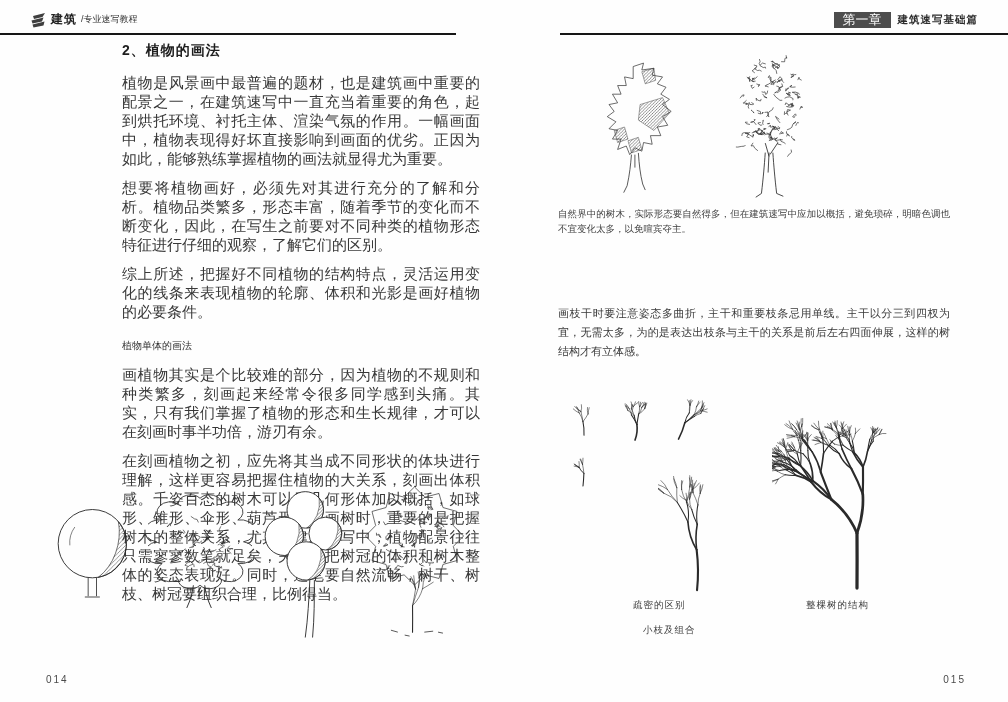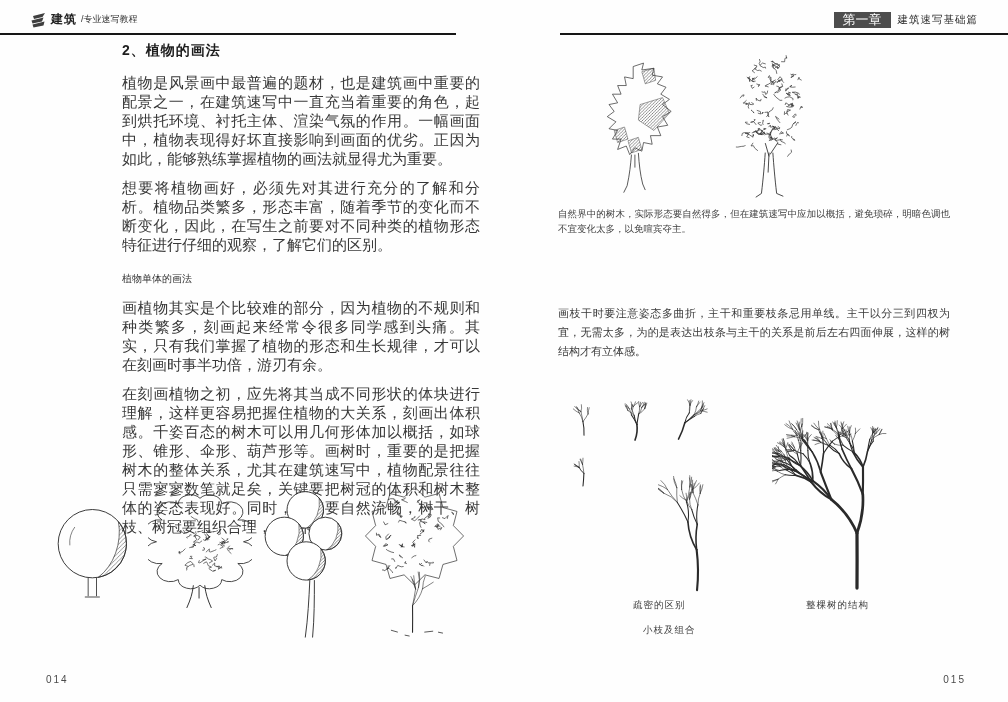--- a/index.html
+++ b/index.html
@@ -11,21 +11,21 @@
   .rule{position:absolute;top:33px;height:2px;background:#161616;}
   #rule-left{left:0;width:456px;}
   #rule-right{left:560px;right:0;}
 
   .logo{position:absolute;left:29px;top:11px;display:flex;align-items:center;gap:4px;}
   .logo .brand{font-weight:bold;font-size:12px;color:#222;letter-spacing:1px;}
   .logo .series{font-size:9px;color:#333;}
 
   .badge-row{position:absolute;top:12px;right:30px;display:flex;align-items:center;gap:7px;}
   .badge{background:#4d4d4d;color:#fff;font-size:13px;line-height:14px;padding:1px 9px;}
-  .chapter-title{font-weight:normal;font-size:10.5px;color:#2c2c2c;letter-spacing:1px;}
+  .chapter-title{font-weight:bold;font-size:10.5px;color:#2c2c2c;letter-spacing:1px;}
 
   .left-col{position:absolute;left:122px;top:42px;width:358px;}
   .section-title{font-size:14px;font-weight:bold;color:#1d1d1d;margin:0 0 13px 0;letter-spacing:1px;}
   p.body{font-size:15px;line-height:19px;margin:0 0 10px 0;text-align:justify;color:#383838;}
   .subheading{font-size:10px;line-height:19px;margin:15px 0 10px 0;color:#333;}
 
   .caption-top{position:absolute;left:558px;top:206px;width:392px;font-size:9.5px;line-height:15px;color:#404040;text-align:justify;}
   .right-para{position:absolute;left:558px;top:304px;width:392px;font-size:11px;line-height:19px;text-align:justify;color:#383838;}
 
   .fig-caption{position:absolute;font-size:9.5px;color:#3d3d3d;letter-spacing:1px;}
@@ -67,20 +67,21 @@
 
 <div class="badge-row">
   <span class="badge">第一章</span>
   <span class="chapter-title">建筑速写基础篇</span>
 </div>
 
 <div class="left-col">
   <h1 class="section-title">2、植物的画法</h1>
   <p class="body">植物是风景画中最普遍的题材，也是建筑画中重要的配景之一，在建筑速写中一直充当着重要的角色，起到烘托环境、衬托主体、渲染气氛的作用。一幅画面中，植物表现得好坏直接影响到画面的优劣。正因为如此，能够熟练掌握植物的画法就显得尤为重要。</p>
   <p class="body">想要将植物画好，必须先对其进行充分的了解和分析。植物品类繁多，形态丰富，随着季节的变化而不断变化，因此，在写生之前要对不同种类的植物形态特征进行仔细的观察，了解它们的区别。</p>
+  <p class="body">综上所述，把握好不同植物的结构特点，灵活运用变化的线条来表现植物的轮廓、体积和光影是画好植物的必要条件。</p>
   <div class="subheading">植物单体的画法</div>
   <p class="body">画植物其实是个比较难的部分，因为植物的不规则和种类繁多，刻画起来经常令很多同学感到头痛。其实，只有我们掌握了植物的形态和生长规律，才可以在刻画时事半功倍，游刃有余。</p>
   <p class="body">在刻画植物之初，应先将其当成不同形状的体块进行理解，这样更容易把握住植物的大关系，刻画出体积感。千姿百态的树木可以用几何形体加以概括，如球形、锥形、伞形、葫芦形等。画树时，重要的是把握树木的整体关系，尤其在建筑速写中，植物配景往往只需寥寥数笔就足矣，关键要把树冠的体积和树木整体的姿态表现好。同时，运笔要自然流畅，树干、树枝、树冠要组织合理，比例得当。</p>
 </div>
 
 <svg class="sk" style="left:52px;top:502px" width="84" height="100" viewBox="0 0 100 120">
   <circle cx="48" cy="50" r="41" fill="none" stroke="#2a2a2a" stroke-width="1.1"></circle>
   <path d="M27,30 A32,32 0 0 0 21,52" fill="none" stroke="#2a2a2a" stroke-width="0.7"></path>
   <path d="M79.4,23.6 A41,41 0 0 1 55.1,90.4 A55,65 0 0 0 79.4,23.6 Z" fill="url(#hatch)" stroke="#2a2a2a" stroke-width="0.8"></path>
   <path d="M43,91 L43,113 M53,91 L53,113 M39,114 L57,114" fill="none" stroke="#2a2a2a" stroke-width="1"></path>

